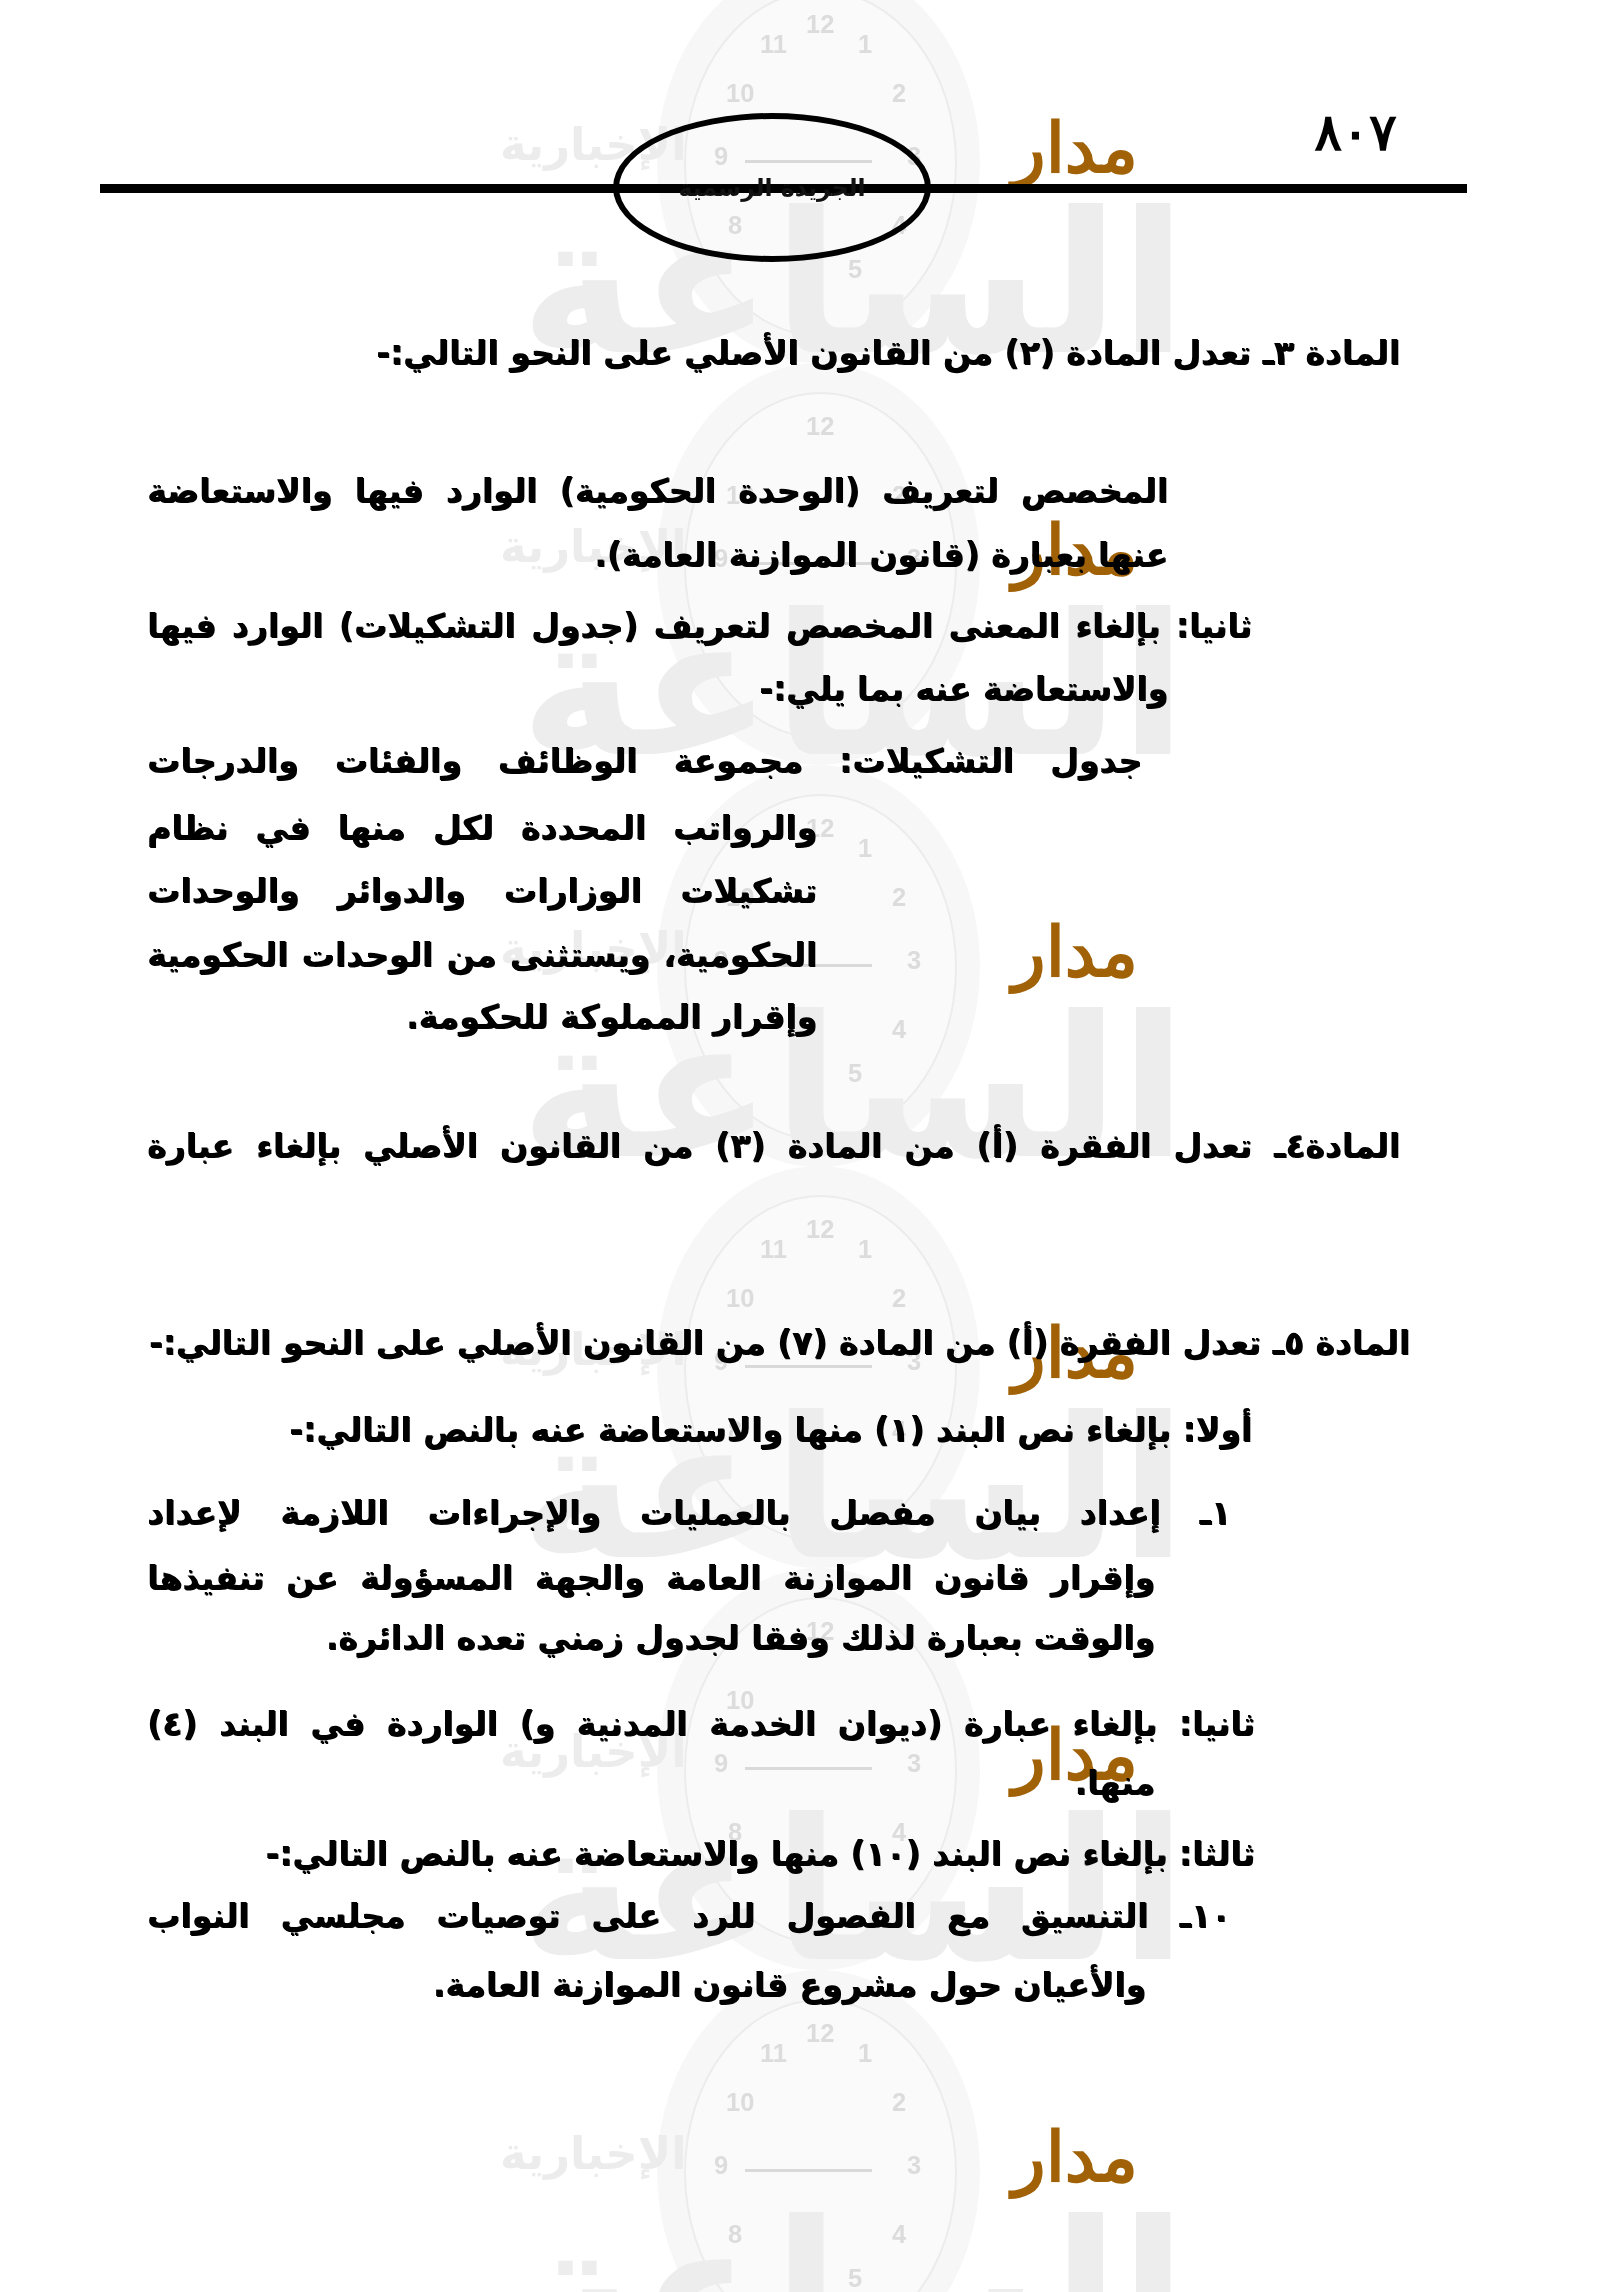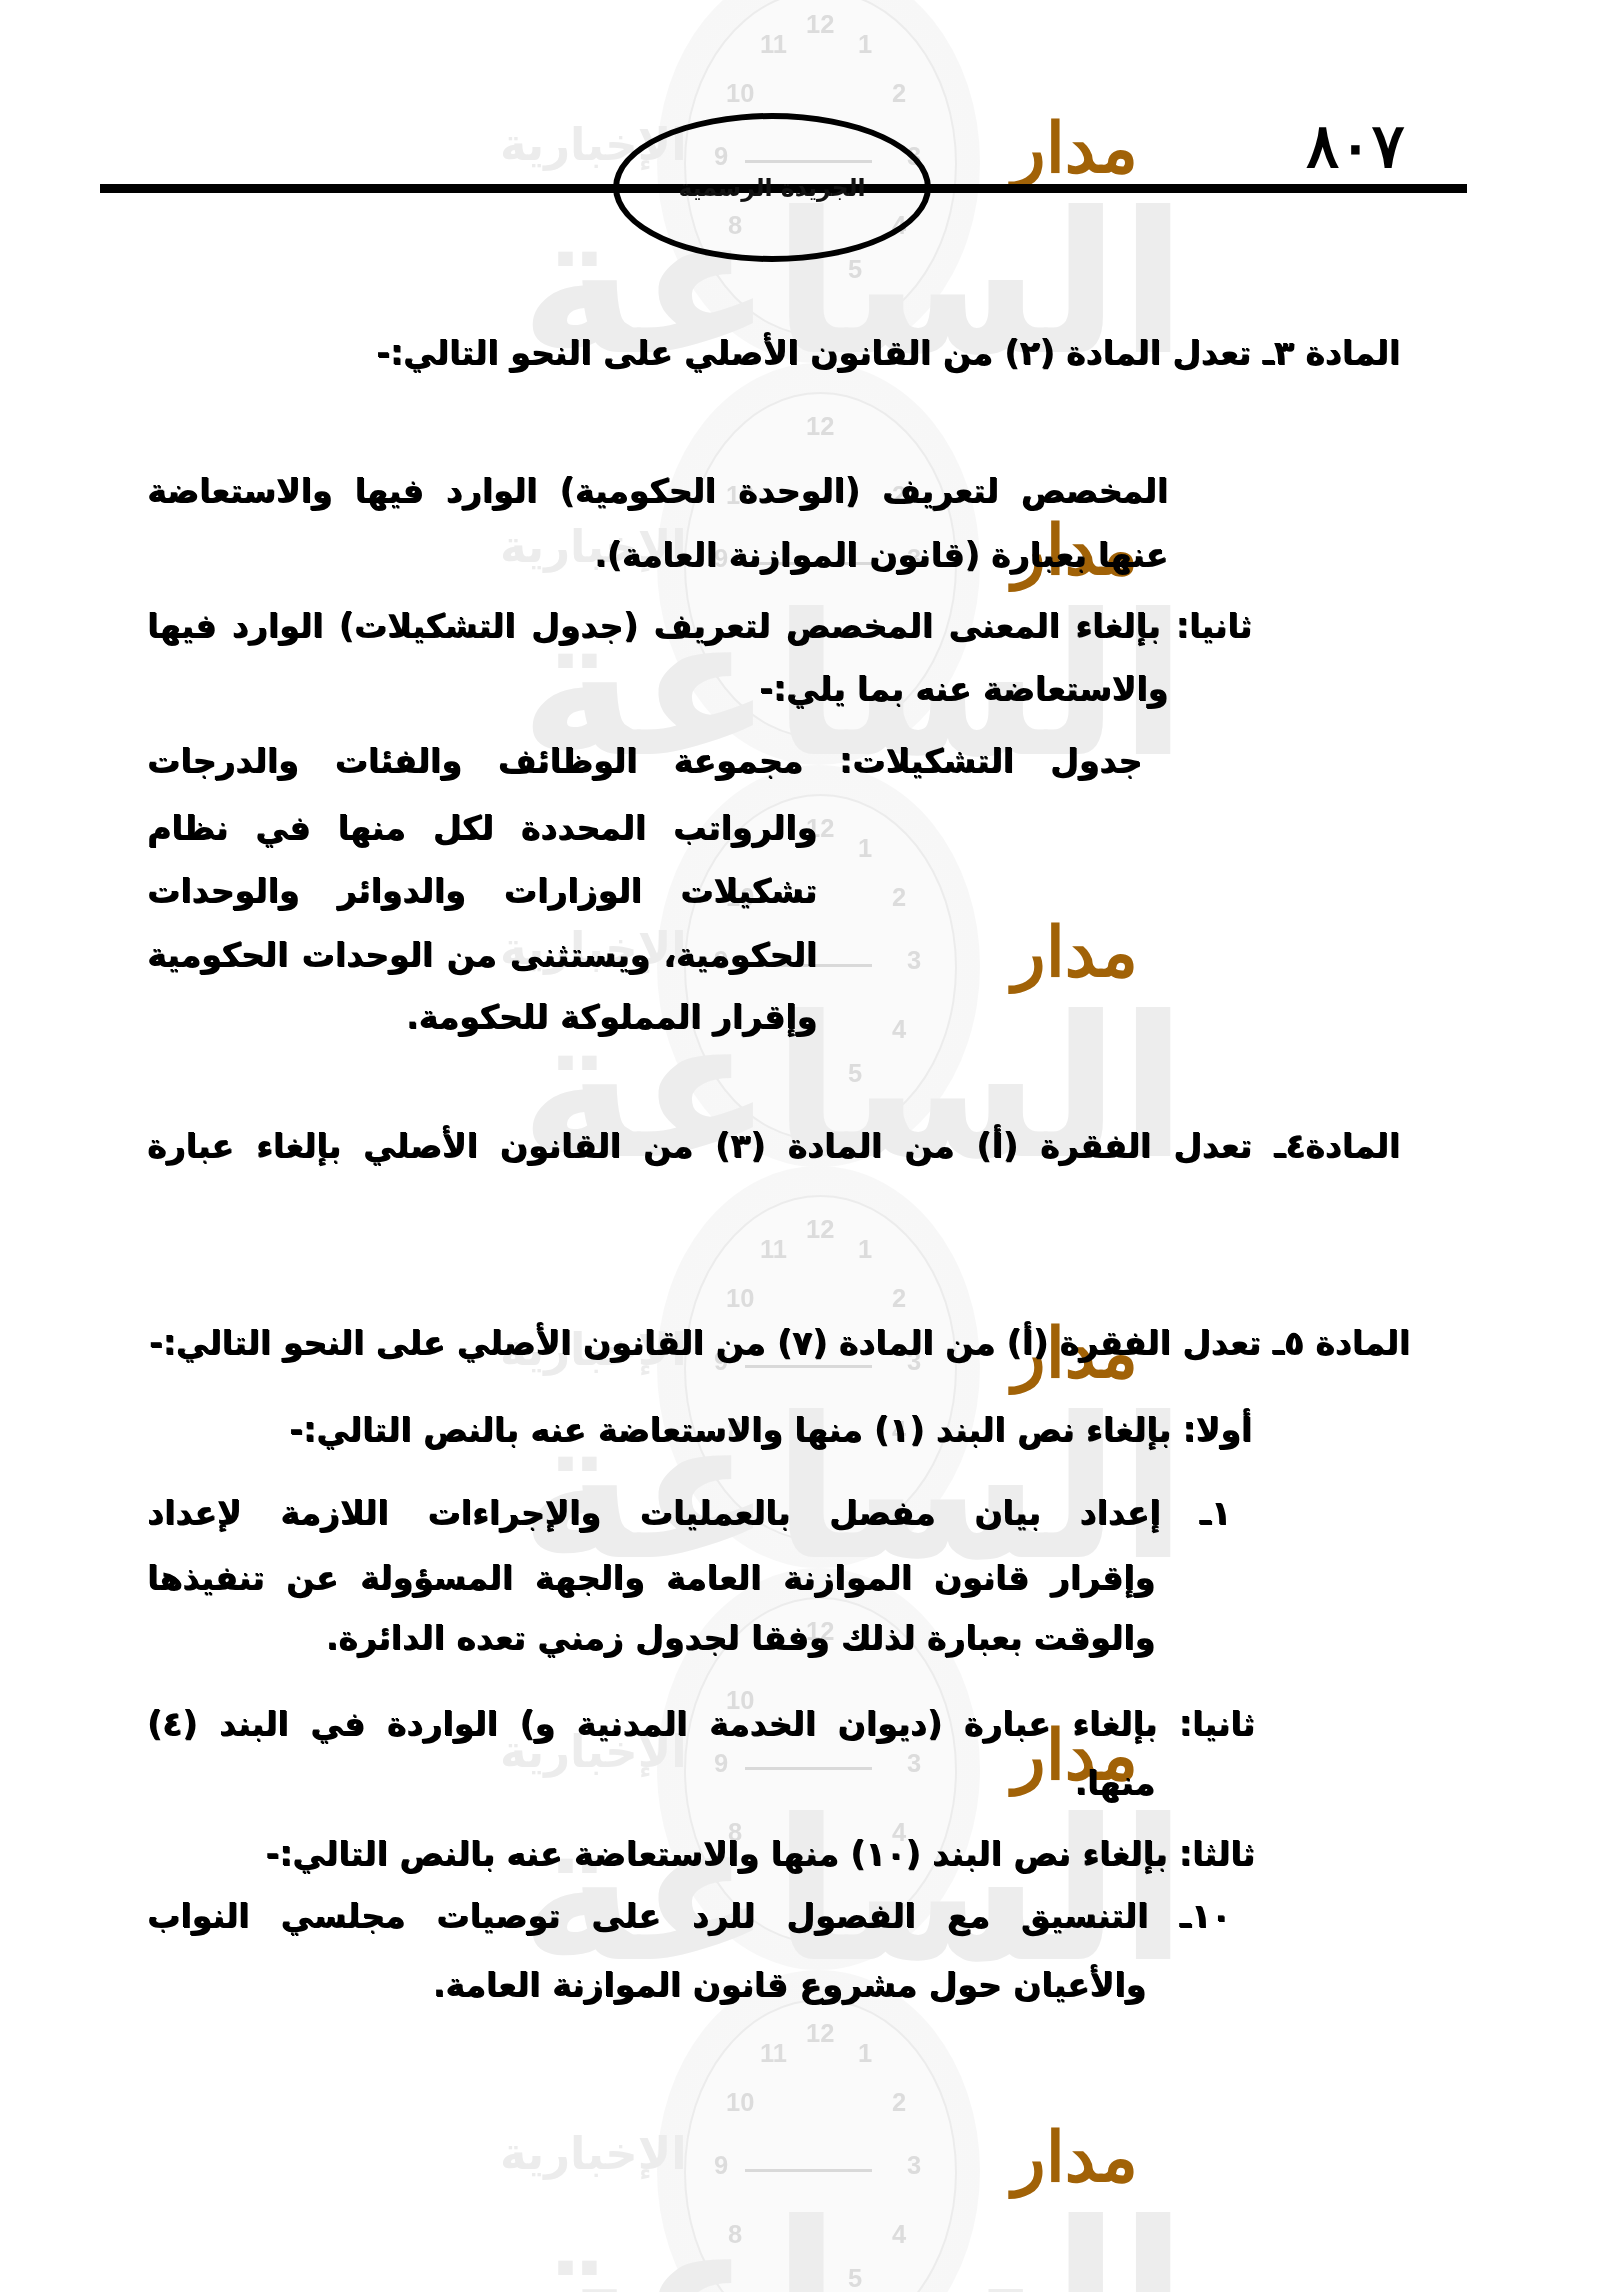--- a/index.html
+++ b/index.html
@@ -20,22 +20,22 @@
   .wm .ikh { position: absolute; left: 39px; top: 157px; font-family: "DejaVu Sans", sans-serif; font-weight: bold;
              font-size: 45px; color: #ececec; }
   .wm .saa { position: absolute; left: 59px; top: 225px; font-family: "DejaVu Sans", sans-serif; font-weight: bold;
              font-size: 196px; line-height: 196px; color: #ededed; letter-spacing: 9.8px; }
 
   
   .hline { position: absolute; left: 100px; width: 1367px; top: 184px; height: 8.8px; background: #000; }
   .hellipse { position: absolute; left: 613px; top: 113px; width: 306px; height: 137px; border: 6.9px solid #000;
               border-radius: 50%; background: transparent; display: flex; align-items: center; justify-content: center; }
   .hellipse span { font-size: 23.5px; font-weight: bold; color: #111; }
-  .pagenum { position: absolute; left: 1299px; top: 102px; width: 113px; text-align: center; font-size: 61px;
-             font-family: "DejaVu Serif", serif; font-weight: bold; letter-spacing: 5.9px; margin-top: 8px; }
+  .pagenum { position: absolute; left: 1299px; top: 102px; width: 113px; text-align: center; font-size: 51px;
+             font-family: "DejaVu Serif", serif; font-weight: bold; letter-spacing: 5.9px; }
 
   
   .ln { position: absolute; font-weight: bold; font-size: 33px; line-height: 47px; white-space: nowrap;
         text-shadow: 1px 1px 0 #000; }
   .just { text-align: justify; text-align-last: justify; white-space: normal; }
 </style>
 </head>
 <body>
 
 <div class="page">

